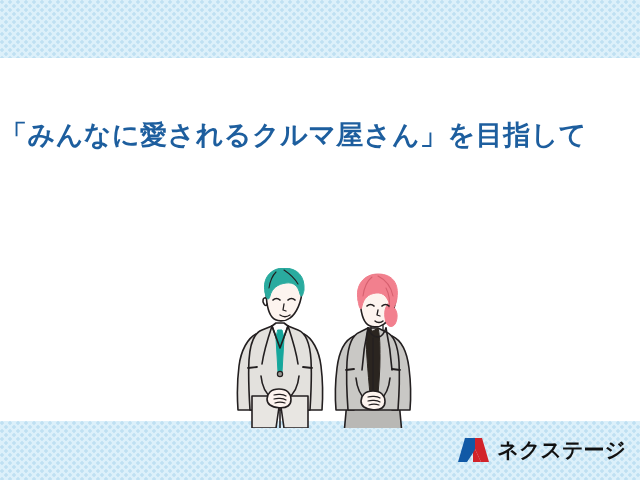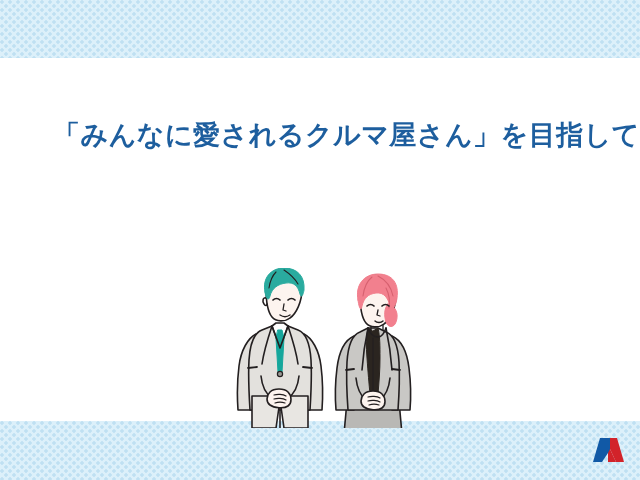--- a/index.html
+++ b/index.html
@@ -33,21 +33,21 @@
   }
   #dot-band-top   { top: 0;    height: 58px; }
   #dot-band-bottom{ top: 421px; height: 59px; }
 
   
   .headline-wrap {
     position: absolute;
     left: 0;
     top: 118px;
     width: 640px;
-    text-align: right;
+    text-align: left;
     z-index: 3;
   }
   #headline-line1 {
     display: block;
     font-family: "DejaVu Sans", "Liberation Sans", sans-serif;
     font-size: 27px;
     font-weight: 700;
     letter-spacing: 0.5px;
     color: #1d5e9e;
     line-height: 1.25;
@@ -228,15 +228,16 @@
 
   <div id="brand-logo">
     <span>
       <svg id="logo-mark" width="34" height="26" viewBox="0 0 34 26" xmlns="http://www.w3.org/2000/svg">
         <path d="M1 25 L8 1 L16 1 L16 16 L10 25 Z" fill="#1159a6"></path>
         <path d="M18 1 L25 1 L32 25 L24 25 L18 12 Z" fill="#d2232a"></path>
         <path d="M16 1 L18 1 L18 25 L16 25 Z" fill="#1159a6"></path>
         <path d="M16 16 L18 12 L24 25 L16 25 Z" fill="#d2232a"></path>
       </svg>
     </span>
+    <span id="logo-wordmark">ネクステージ</span>
   </div>
 
 </div>
 
 </body></html>

